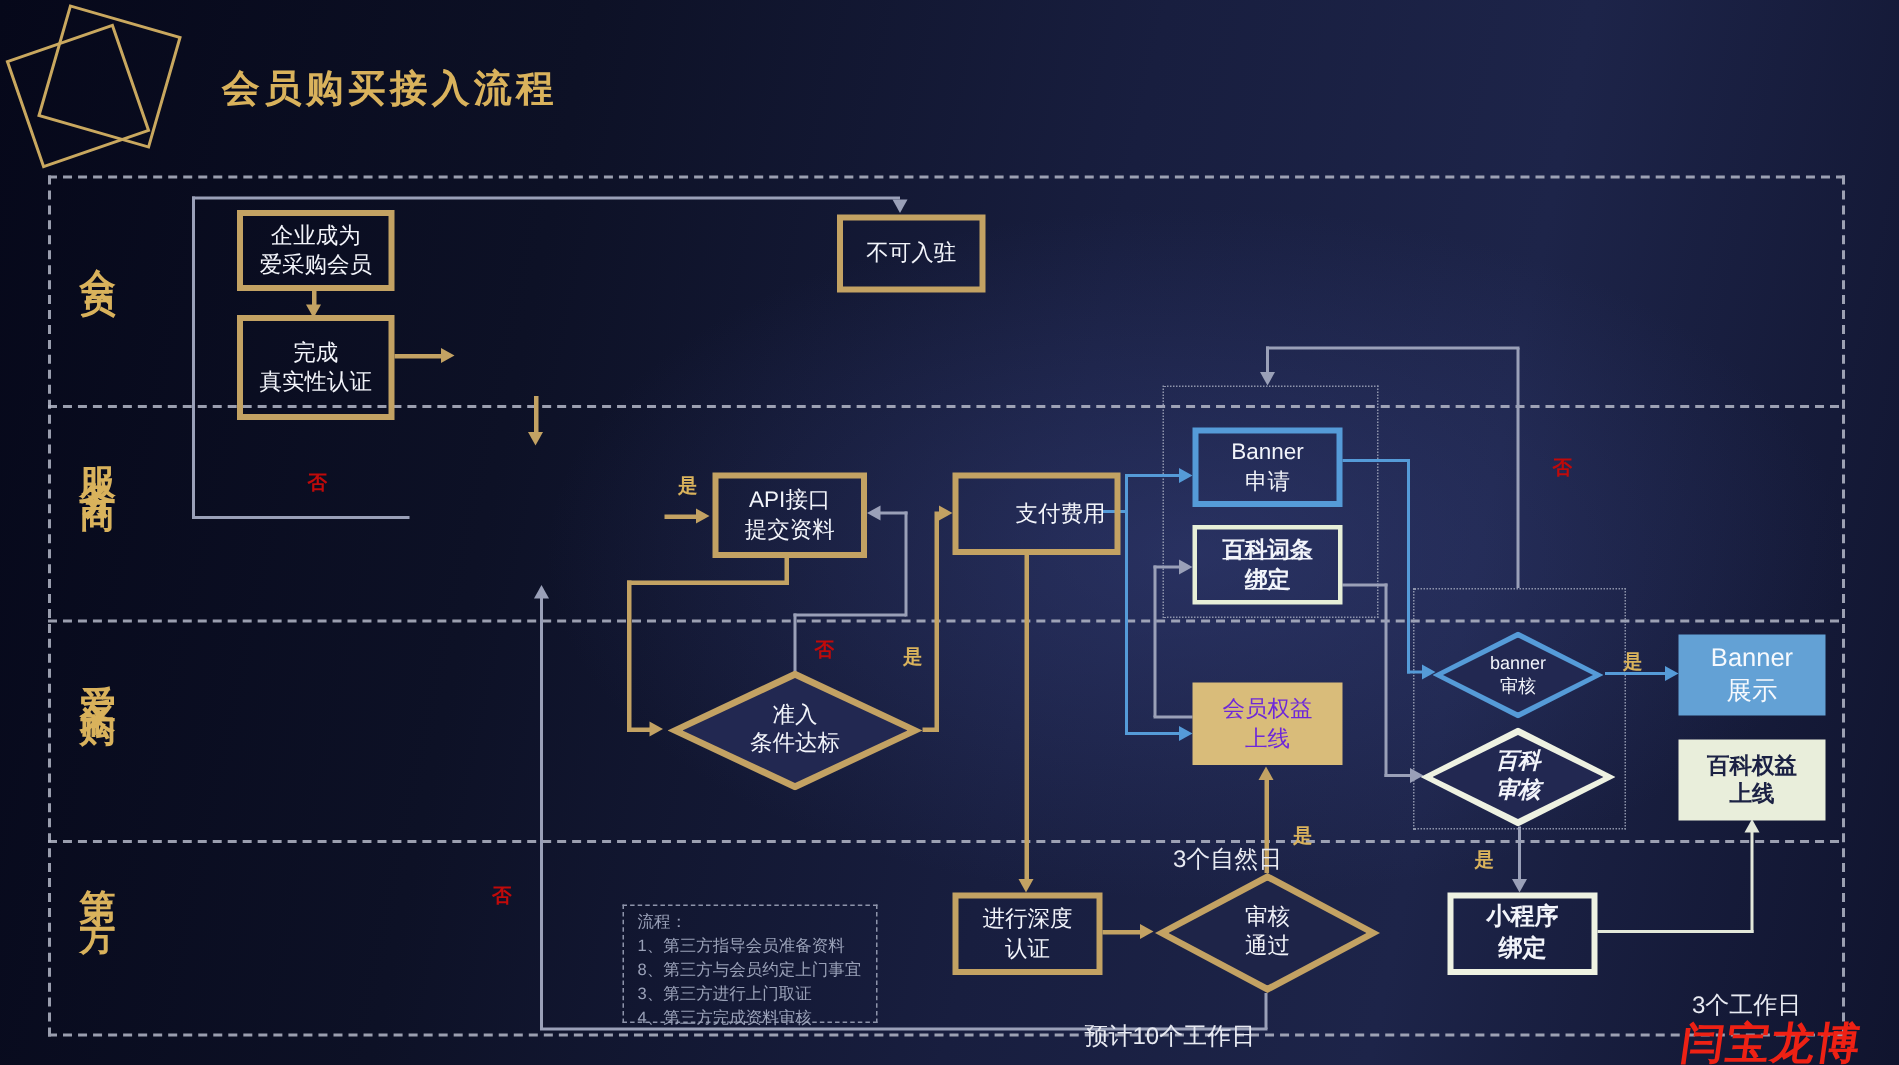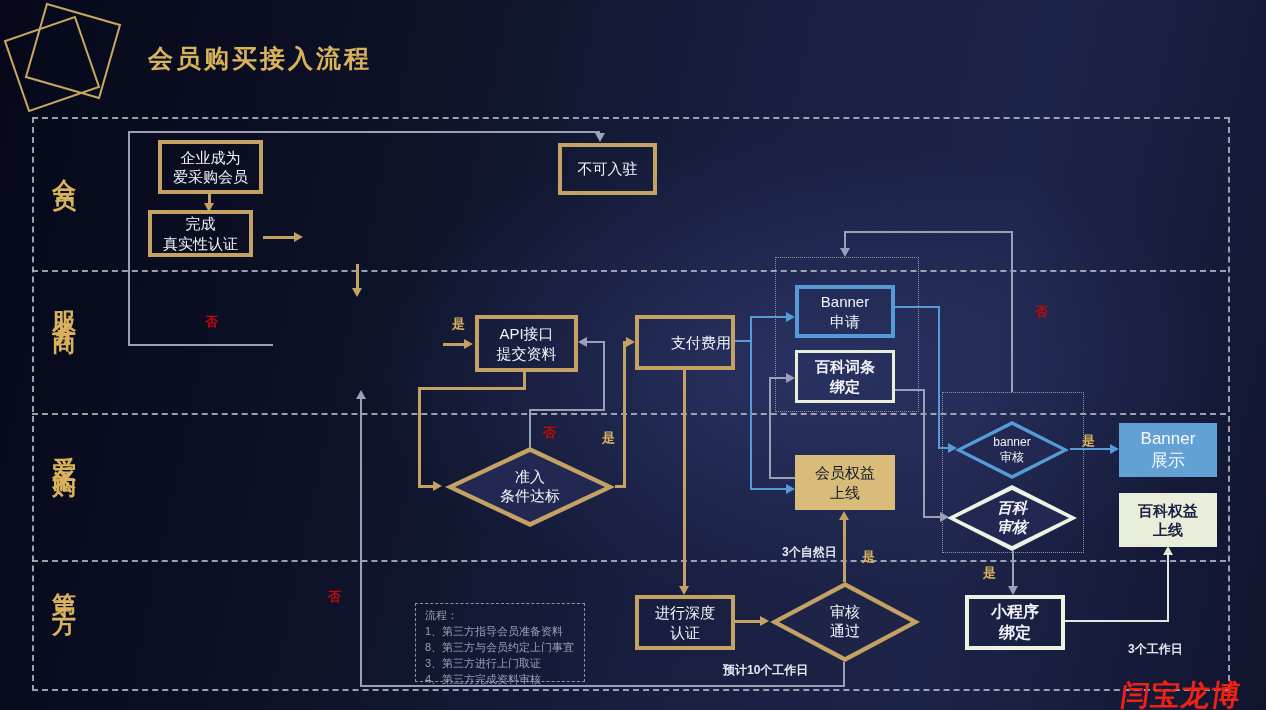--- a/index.html
+++ b/index.html
@@ -18,42 +18,42 @@
   .frame{position:absolute;border:2px dashed #b4b8c8;opacity:.85;}
   .lane-divider{position:absolute;border-top:2px dashed #b4b8c8;opacity:.85;height:0;}
   .lane-label{position:absolute;writing-mode:vertical-rl;color:#d9b25c;font-size:24px;font-weight:bold;letter-spacing:9px;}
   
   .node{position:absolute;display:flex;align-items:center;justify-content:center;text-align:center;
         white-space:pre-line;font-size:15px;line-height:1.3;color:#f2f4fa;box-sizing:border-box;}
   .b-gold{border:4px solid #c3a263;}
   .b-blue{border:4px solid #559bd8;}
   .b-cream{border:3px solid #e7efd8;}
   .b-white{border:4px solid #eef2e2;font-weight:bold;}
-  .f-gold{background:#d9bc7a;color:#0f172a;}
+  .f-gold{background:#d9bc7a;color:#6d28d9;}
   .f-blue{background:#63a1d5;color:#f6f9fd;font-size:17px;}
   .f-cream{background:#e9eedb;color:#1c2244;font-weight:bold;}
   
   .dia{position:absolute;}
   .dia .out,.dia .in{position:absolute;clip-path:polygon(50% 0,100% 50%,50% 100%,0 50%);}
   .dia .out{inset:0;}
   .dia .in{background:#1b2142;}
   .dia .txt{position:absolute;inset:0;display:flex;align-items:center;justify-content:center;
             text-align:center;white-space:pre-line;font-size:15px;line-height:1.25;color:#f2f4fa;}
   
   .ln{position:absolute;background:var(--c);}
   .ar{position:absolute;width:0;height:0;}
   .ar.r{border-top:5px solid transparent;border-bottom:5px solid transparent;border-left:9px solid var(--c);}
   .ar.l{border-top:5px solid transparent;border-bottom:5px solid transparent;border-right:9px solid var(--c);}
   .ar.d{border-left:5px solid transparent;border-right:5px solid transparent;border-top:9px solid var(--c);}
   .ar.u{border-left:5px solid transparent;border-right:5px solid transparent;border-bottom:9px solid var(--c);}
   
   .lbl{position:absolute;font-size:13px;font-weight:bold;}
   .lbl.no{color:#c00a0a;}
   .lbl.yes{color:#d9b25c;}
-  .lbl.time{color:#e8eaf2;font-weight:bold;font-size:12px;}
+  .lbl.time{color:#e8eaf2;font-weight:normal;font-size:16px;margin-top:19px;}
   .note{position:absolute;border:1px dashed #8d93aa;color:#9aa1b8;font-size:11px;line-height:1.45;
         padding:4px 9px;box-sizing:border-box;}
   .note span{display:block;}
   .dotted{position:absolute;border:1px dotted #9aa0b5;opacity:.9;}
   .watermark{position:absolute;color:#ee2114;font-size:29px;font-weight:bold;letter-spacing:1px;
              transform:skewX(-8deg);font-family:"DejaVu Sans","Liberation Sans",sans-serif;}
 </style>
 </head>
 <body>
 
@@ -154,29 +154,29 @@
 
   <div class="ln" style="--c:#559bd8;left:1070px;top:448px;width:44px;height:2px;"></div>
   <div class="ar r" style="--c:#559bd8;left:1110px;top:444px;"></div>
 
   <div class="ln" style="--c:#e3e8da;left:1065px;top:620px;width:104px;height:2px;"></div>
   <div class="ln" style="--c:#e3e8da;left:1167px;top:553px;width:2px;height:69px;"></div>
   <div class="ar u" style="--c:#e3e8da;left:1163px;top:546px;"></div>
 
   <div class="node b-gold" style="left:158px;top:140px;width:105px;height:54px;">企业成为
 爱采购会员</div>
-  <div class="node b-gold" style="left:148px;top:210px;width:105px;height:47px;">完成
+  <div class="node b-gold" style="left:158px;top:210px;width:105px;height:70px;">完成
 真实性认证</div>
   <div class="node b-gold" style="left:558px;top:143px;width:99px;height:52px;">不可入驻</div>
   <div class="node b-gold" style="left:475px;top:315px;width:103px;height:57px;">API接口
 提交资料</div>
-  <div class="node b-gold" style="left:635px;top:315px;width:100px;height:55px;padding-left:32px;">支付费用</div>
+  <div class="node b-gold" style="left:635px;top:315px;width:112px;height:55px;padding-left:32px;">支付费用</div>
   <div class="node b-blue" style="left:795px;top:285px;width:100px;height:53px;">Banner
 申请</div>
-  <div class="node b-cream" style="left:795px;top:350px;width:100px;height:53px;font-weight:bold;">百科词条
+  <div class="node b-cream" style="left:795px;top:350px;width:100px;height:53px;font-weight:bold;text-decoration:underline;">百科词条
 绑定</div>
   <div class="node f-gold" style="left:795px;top:455px;width:100px;height:55px;">会员权益
 上线</div>
   <div class="node f-blue" style="left:1119px;top:423px;width:98px;height:54px;">Banner
 展示</div>
   <div class="node f-cream" style="left:1119px;top:493px;width:98px;height:54px;">百科权益
 上线</div>
   <div class="node b-white" style="left:965px;top:595px;width:100px;height:55px;font-size:16px;">小程序
 绑定</div>
   <div class="node b-gold" style="left:635px;top:595px;width:100px;height:55px;">进行深度

